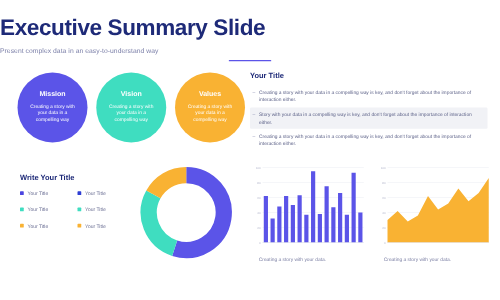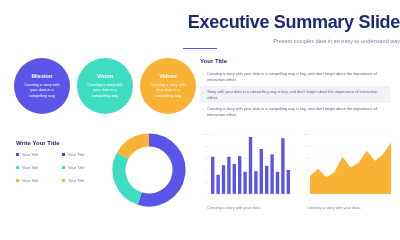--- a/index.html
+++ b/index.html
@@ -17,21 +17,21 @@
   }
   .slide {
     position: relative;
     width: 400px;
     height: 225px;
     background: #ffffff;
   }
 
   
   .header {
-    text-align: right;
+    text-align: left;
     padding-top: 13px;
   }
   .slide-title {
     font-size: 18px;
     font-weight: bold;
     letter-spacing: -0.3px;
     color: #1e2a78;
     line-height: 1.1;
     margin: 0;
   }

